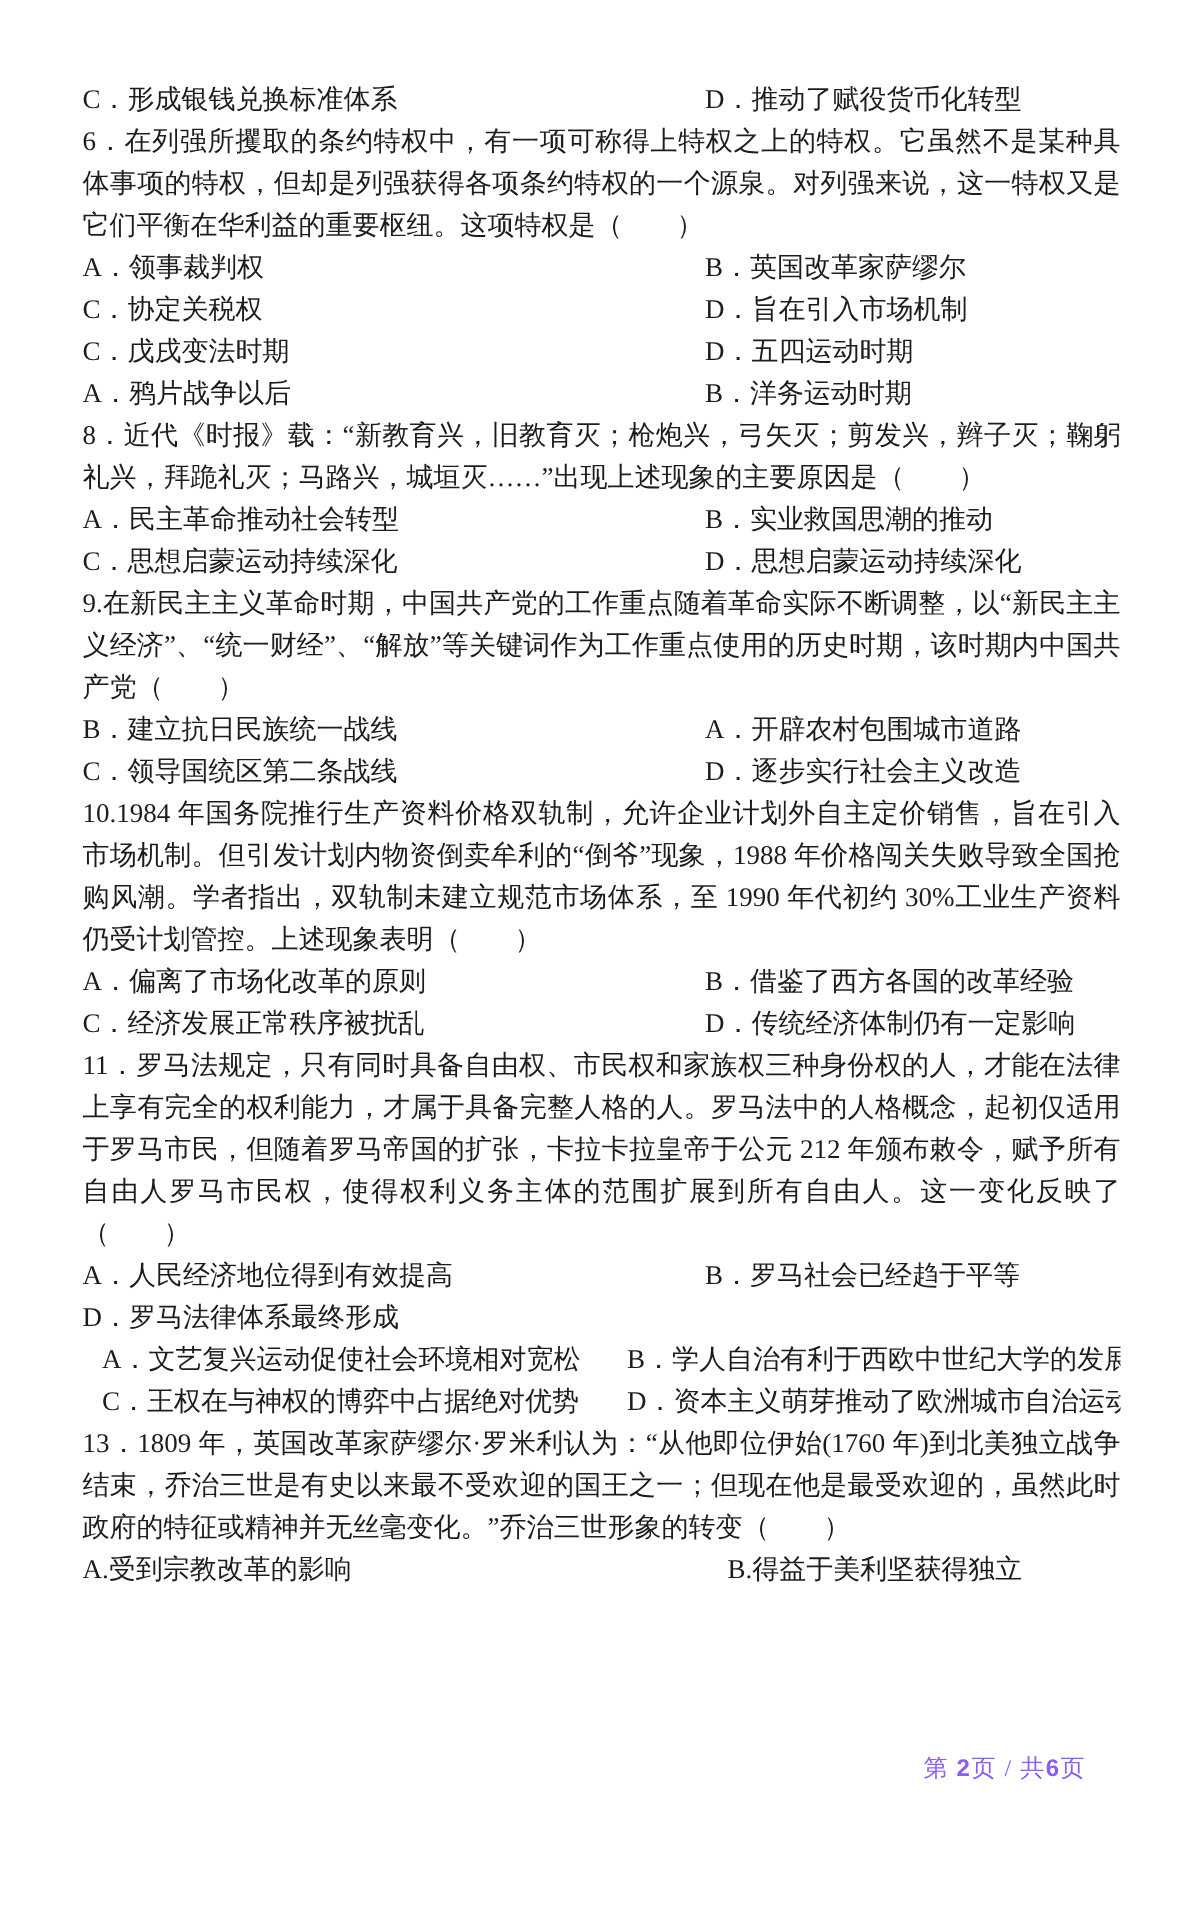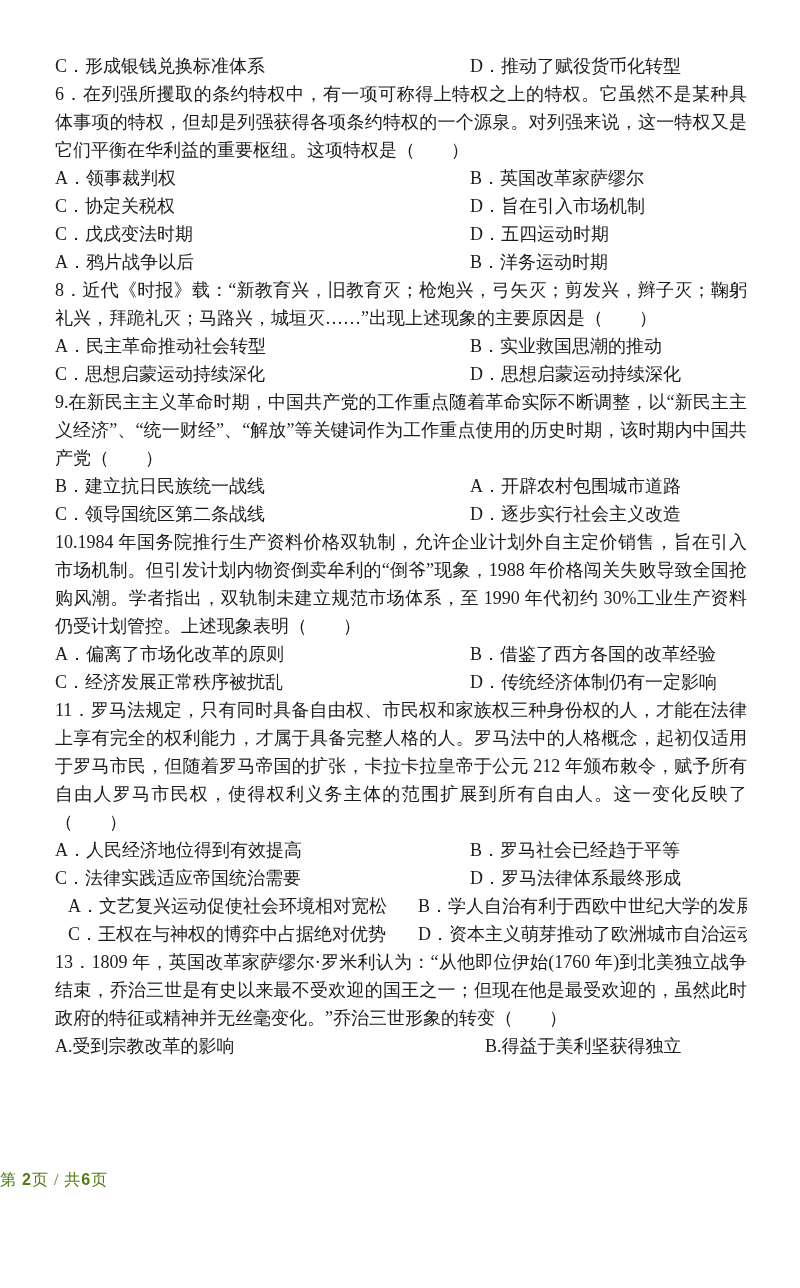--- a/index.html
+++ b/index.html
@@ -42,24 +42,24 @@
   .cols-wide { grid-template-columns: 350px 1fr; margin-left: 13px; }
   .cols-q13  { grid-template-columns: 430px 1fr; }
   .opt {
     white-space: nowrap;
   }
   .footer {
     position: absolute;
     top: 1167px;
     left: 0;
     width: 724px;
-    text-align: left;
+    text-align: right;
     font-size: 16px;
     line-height: 26px;
-    color: #4d7c0f;
+    color: #8b5cf6;
     letter-spacing: 1px;
   }
   .footer b {
     font-family: "Liberation Sans", "DejaVu Sans", sans-serif;
     font-size: 16px;
   }
 </style>
 </head>
 <body>
 
@@ -130,21 +130,20 @@
       </div>
     </section>
 
     <section>
       <p class="stem">11．罗马法规定，只有同时具备自由权、市民权和家族权三种身份权的人，才能在法律上享有完全的权利能力，才属于具备完整人格的人。罗马法中的人格概念，起初仅适用于罗马市民，但随着罗马帝国的扩张，卡拉卡拉皇帝于公元 212 年颁布敕令，赋予所有自由人罗马市民权，使得权利义务主体的范围扩展到所有自由人。这一变化反映了（　　）</p>
       <div class="opt-row cols-std">
         <span class="opt">A．人民经济地位得到有效提高</span>
         <span class="opt">B．罗马社会已经趋于平等</span>
       </div>
       <div class="opt-row cols-std">
-        <span class="opt">C．法律实践适应帝国统治需要</span>
         <span class="opt">D．罗马法律体系最终形成</span>
       </div>
     </section>
 
     <section>
       <div class="opt-row cols-wide">
         <span class="opt">A．文艺复兴运动促使社会环境相对宽松</span>
         <span class="opt">B．学人自治有利于西欧中世纪大学的发展</span>
       </div>
       <div class="opt-row cols-wide">

